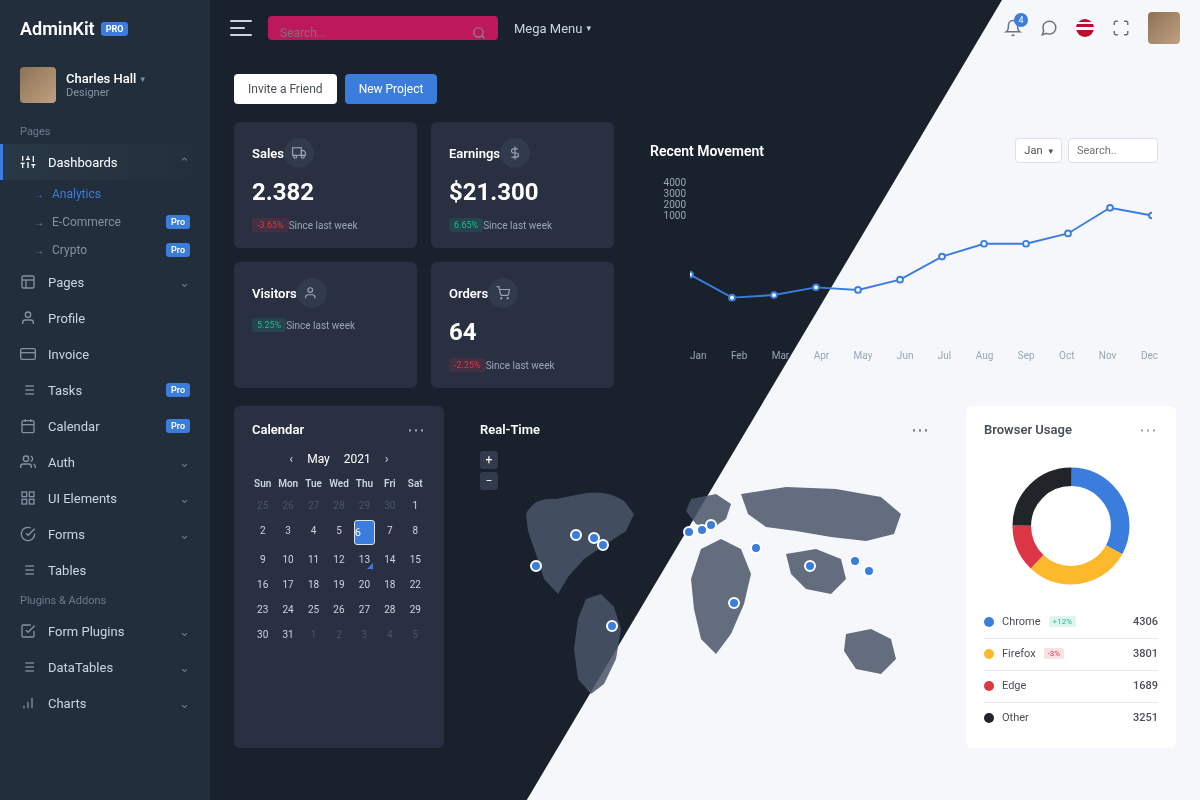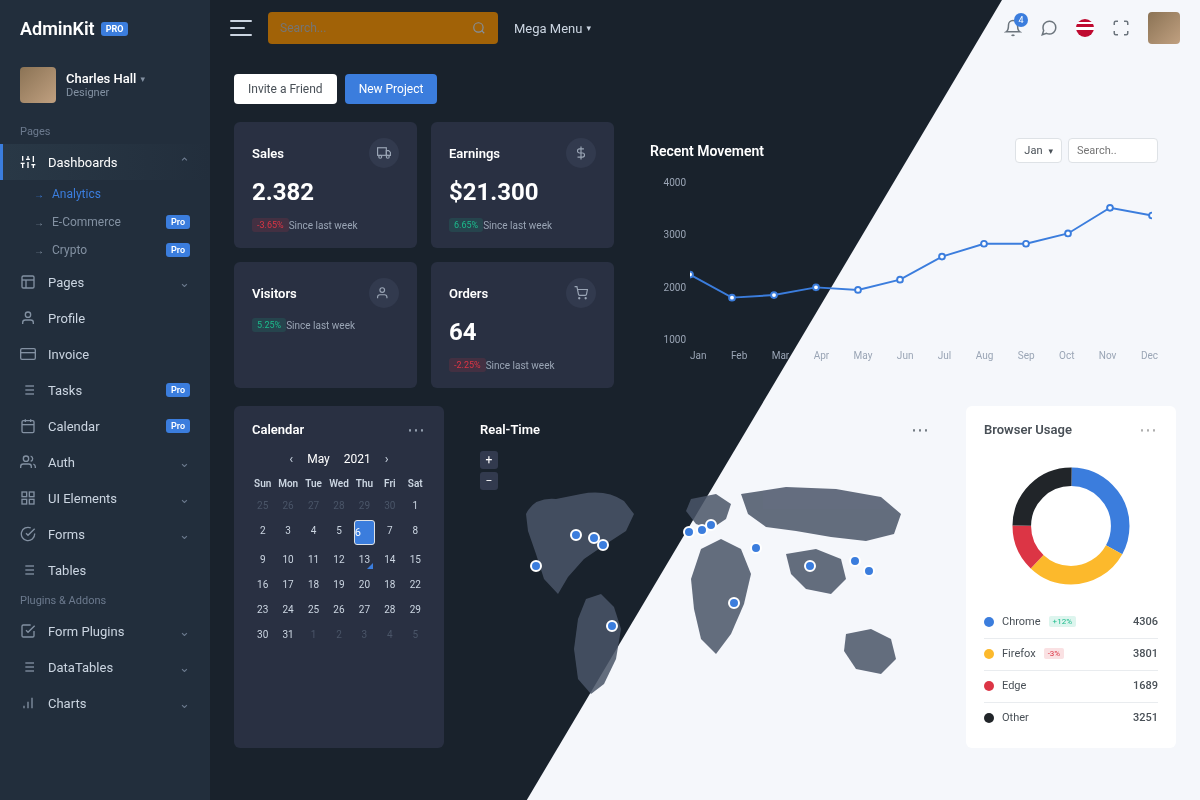--- a/index.html
+++ b/index.html
@@ -21,54 +21,54 @@
 .sub-item .arrow{font-size:10px}
 .badge-pro{background:#3b7ddd;color:#fff;font-size:9px;padding:2px 5px;border-radius:3px;font-weight:600;margin-left:auto}
 .badge-count{background:#1f2d3d;color:#fff;font-size:9px;padding:2px 5px;border-radius:3px;margin-left:auto}
 .chev{margin-left:auto;color:#6c7a8e}
 .main{flex:1;display:flex;flex-direction:column;background:#19222c;position:relative;overflow:hidden}
 .light-wedge{position:absolute;top:0;right:0;width:100%;height:100%;background:#f5f7fb;clip-path:polygon(80% 0,100% 0,100% 100%,32% 100%);z-index:0}
 .topbar{height:56px;display:flex;align-items:center;padding:0 20px;gap:16px;position:relative;z-index:2}
 .hamburger{width:22px;height:16px;display:flex;flex-direction:column;justify-content:space-between;cursor:pointer}
 .hamburger span{height:2px;background:#cbd5e1;border-radius:1px}
 .hamburger span:nth-child(2){width:70%}
-.search{flex:0 0 230px;background:#a16207;border-radius:4px;height:32px;display:flex;align-items:center;padding:0 12px}
+.search{flex:0 0 230px;background:#be185d;border-radius:4px;height:24px;display:flex;align-items:flex-end;padding:0 12px}
 .search input{background:none;border:none;color:#cbd5e1;outline:none;flex:1;font-size:12px}
 .mega{color:#cbd5e1;font-size:13px;cursor:pointer;display:flex;align-items:center;gap:4px}
 .topbar-right{margin-left:auto;display:flex;align-items:center;gap:18px}
 .icon-btn{position:relative;color:#6c757d;cursor:pointer}
 .notif-badge{position:absolute;top:-6px;right:-6px;background:#3b7ddd;color:#fff;font-size:9px;width:14px;height:14px;border-radius:50%;display:flex;align-items:center;justify-content:center}
 .flag{width:18px;height:18px;border-radius:50%;background:linear-gradient(180deg,#bf0a30 0%,#bf0a30 15%,#fff 15%,#fff 30%,#bf0a30 30%,#bf0a30 45%,#fff 45%,#fff 60%,#bf0a30 60%)}
 .avatar-sm{width:32px;height:32px;border-radius:4px;background:linear-gradient(135deg,#8b7355,#c0a080)}
 .content{padding:18px 24px;position:relative;z-index:1;flex:1;overflow:hidden}
 .page-head{display:flex;align-items:center;justify-content:space-between;margin-bottom:18px}
 .page-title{font-size:20px;font-weight:400}
 .page-title b{font-weight:600}
 .btn{padding:8px 14px;border-radius:4px;font-size:12px;cursor:pointer;border:none}
 .btn-light{background:#fff;color:#495057}
 .btn-primary{background:#3b7ddd;color:#fff}
 .row{display:flex;gap:18px}
 .col-stats{display:grid;grid-template-columns:1fr 1fr;gap:14px;width:380px}
 .card{background:#293042;border-radius:6px;padding:16px 18px}
 .card.light{background:#fff;color:#495057}
-.stat-head{display:flex;justify-content:space-between;align-items:center;margin-bottom:10px}
+.stat-head{display:flex;align-items:center;margin-bottom:10px}
 .stat-title{font-size:13px;font-weight:600}
 .stat-icon{width:30px;height:30px;border-radius:50%;background:#323a4e;display:flex;align-items:center;justify-content:center;color:#9aa5b5}
 .stat-value{font-size:24px;font-weight:700;margin-bottom:12px}
 .stat-foot{font-size:10px;color:#9aa5b5;display:flex;align-items:center;}
 .delta{padding:2px 5px;border-radius:3px;font-size:9px}
 .delta.neg{background:rgba(220,53,69,.15);color:#dc3545}
 .delta.pos{background:rgba(28,187,140,.15);color:#1cbb8c}
 .chart-card{flex:1}
 .chart-head{display:flex;justify-content:space-between;align-items:center;margin-bottom:8px}
 .chart-title{font-size:14px;font-weight:600}
 .sel{background:#fff;border:1px solid #dee2e6;border-radius:4px;padding:4px 8px;font-size:11px;color:#495057;display:flex;align-items:center;gap:6px}
 .mini-search{border:1px solid #dee2e6;border-radius:4px;padding:5px 8px;font-size:11px;color:#aaa;background:#fff;width:90px}
 .chart-body{height:190px;position:relative}
-.y-axis{position:absolute;left:0;top:6px;bottom:16px;width:36px;display:flex;flex-direction:column;justify-content:space-between;font-size:10px;color:#9aa5b5;text-align:right}
+.y-axis{position:absolute;left:0;top:6px;bottom:16px;width:36px;display:flex;flex-direction:column;font-size:10px;color:#9aa5b5;text-align:right}
 .x-axis{position:absolute;left:40px;right:0;bottom:0;display:flex;justify-content:space-between;font-size:10px;color:#9aa5b5}
 .line-svg{position:absolute;left:40px;right:6px;top:6px;bottom:20px}
 .row2{display:flex;gap:18px;margin-top:18px}
 .cal-card{width:210px}
 .card-head{display:flex;justify-content:space-between;align-items:center;margin-bottom:14px}
 .card-title{font-size:13px;font-weight:600}
 .dots{color:#9aa5b5;font-size:18px;letter-spacing:1px;cursor:pointer;line-height:10px}
 .cal-nav{display:flex;justify-content:center;gap:14px;align-items:center;margin-bottom:10px;font-size:12px}
 .cal-nav .nav-btn{color:#cbd5e1;cursor:pointer;font-size:13px}
 .cal-grid{display:grid;grid-template-columns:repeat(7,1fr);gap:4px;text-align:center;font-size:10px}

